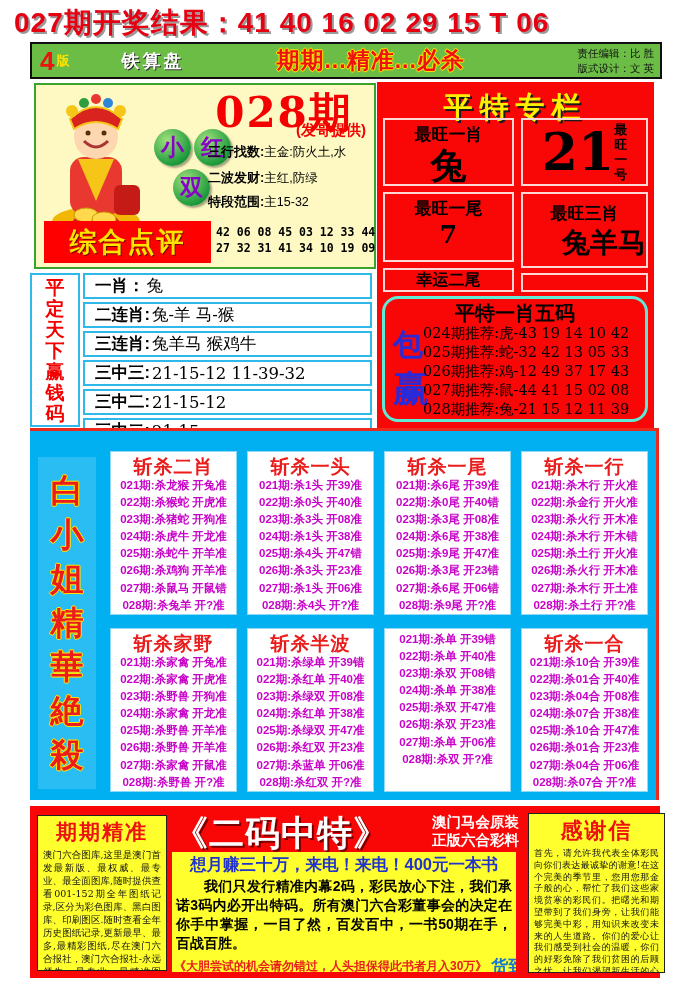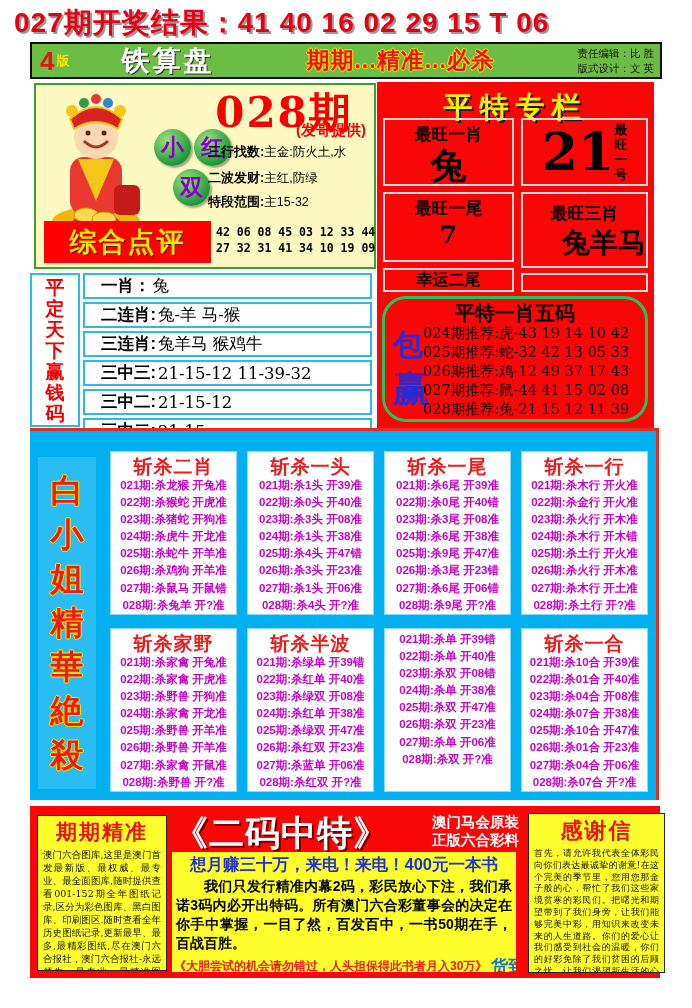--- a/index.html
+++ b/index.html
@@ -6,21 +6,21 @@
   .page{position:relative;width:692px;height:1008px;background:#fff;overflow:hidden;
         font-family:"Liberation Sans","DejaVu Sans",sans-serif;color:#000;}
   .abs{position:absolute;}
   
   .top-result{left:14px;top:4px;font-size:28px;font-weight:bold;color:#e50012;
               text-shadow:2px 2px 0 #9a9a9a;letter-spacing:1px;white-space:nowrap;}
   .banner{left:30px;top:42px;width:632px;height:37px;background:#6cbd45;border:2px solid #101010;
           box-sizing:border-box;display:flex;align-items:center;}
   .ed-num{color:#ee1111;font-weight:bold;font-size:26px;margin-left:8px;line-height:1;}
   .ed-char{color:#ffe400;font-weight:bold;font-size:13px;margin-left:2px;}
-  .paper-name{color:#fff;font-weight:bold;font-size:28px;margin-left:52px;text-shadow:1px 1px 0 #2c2c2c;letter-spacing:3px;}
+  .paper-name{color:#fff;font-weight:bold;font-size:18px;margin-left:52px;text-shadow:1px 1px 0 #2c2c2c;letter-spacing:3px;}
   .slogan{color:#ee1111;font-weight:bold;font-size:23px;margin-left:92px;letter-spacing:1px;
           text-shadow:1px 0 #ffe400,-1px 0 #ffe400,0 1px #ffe400,0 -1px #ffe400;}
   .credits{margin-left:auto;margin-right:6px;font-size:10.5px;line-height:1.35;color:#101010;white-space:nowrap;}
   
   .ltp{left:34px;top:83px;width:342px;height:186px;background:#fef9c3;border:2px solid #3aa32c;box-sizing:border-box;padding-left:43px;}
   .issue{left:158px;top:0;width:180px;text-align:center;font-family:"DejaVu Serif",serif;
          font-weight:bold;font-size:42px;color:#f40000;letter-spacing:2px;}
   .provider{right:8px;top:36px;color:#f40000;font-weight:bold;font-size:15px;}
   .circle{width:37px;height:37px;border-radius:50%;background:radial-gradient(circle at 35% 30%,#9fe07a,#1d9b3c 70%,#0c6b28);
           display:flex;align-items:center;justify-content:center;color:#8b00c8;font-weight:bold;font-size:23px;
@@ -28,34 +28,34 @@
   .tipline{left:172px;font-size:12.5px;white-space:nowrap;}
   .tipline b{font-size:13px;}
   .review{left:8px;top:136px;width:167px;height:42px;background:#fe0000;display:flex;align-items:center;justify-content:center;}
   .review-t{color:#ffe400;font-weight:bold;font-size:27px;letter-spacing:2px;text-shadow:1px 1px 0 #7a0000;}
   .nums{left:180px;top:139px;font-family:"DejaVu Sans Mono",monospace;font-weight:bold;font-size:11.5px;line-height:16px;white-space:nowrap;}
   
   .wtab{left:30px;top:273px;width:342px;height:154px;display:flex;gap:3px;}
   .wside{width:50px;border:2px solid #2fb9ea;box-sizing:border-box;display:flex;flex-direction:column;
          align-items:center;justify-content:center;color:#f40000;font-weight:bold;font-size:19px;line-height:21px;}
   .wrows{flex:1;display:flex;flex-direction:column;gap:3px;}
-  .wrow{flex:1;border:2px solid #2fb9ea;box-sizing:border-box;display:flex;align-items:center;padding-left:16px;
+  .wrow{flex:1;border:2px solid #2fb9ea;box-sizing:border-box;display:flex;align-items:center;padding-left:10px;
         font-size:16.5px;white-space:nowrap;}
   .wrow b{font-size:16.5px;margin-right:2px;}
   .wrow span{font-family:"DejaVu Serif",serif;}
   
   .pp{left:377px;top:82px;width:277px;height:346px;background:#f90606;box-sizing:border-box;}
   .pp-title{left:0;top:6px;width:100%;text-align:center;color:#fff000;font-weight:bold;font-size:29px;
             letter-spacing:7px;text-shadow:2px 2px 0 #1a1a1a;}
   .pbox{border:2px solid #ffd6d6;box-sizing:border-box;color:#000;}
   .pbox .lab{text-align:center;font-weight:bold;font-size:17px;font-family:"DejaVu Serif",serif;margin-top:3px;}
   .pbox .val{text-align:center;font-weight:bold;font-family:"DejaVu Serif",serif;}
   .big21{font-family:"DejaVu Serif",serif;font-weight:bold;font-size:52px;line-height:60px;}
   .vcol{display:flex;flex-direction:column;align-items:center;font-weight:bold;font-size:13px;line-height:15px;}
-  .fcodes{left:5px;top:214px;width:266px;height:126px;border:3px solid #22c55e;border-radius:24px;box-sizing:border-box;}
+  .fcodes{left:5px;top:214px;width:266px;height:126px;border:3px solid #5eead4;border-radius:16px;box-sizing:border-box;}
   .fc-title{text-align:center;font-family:"DejaVu Serif",serif;font-weight:bold;font-size:20px;color:#000;margin-top:1px;}
   .fc-side{position:absolute;left:8px;top:26px;color:#2a2ad8;font-weight:bold;display:flex;flex-direction:column;}
   .fc-side .c1{font-size:30px;line-height:40px;}
   .fc-side .c2{font-size:36px;line-height:48px;}
   .fc-rows{position:absolute;left:38px;top:25px;font-family:"DejaVu Serif",serif;font-size:14.5px;line-height:19px;color:#000;white-space:nowrap;}
   
   .band{left:30px;top:428px;width:629px;height:372px;background:#00b0f0;border-top:3px solid #ea2a1d;
         border-right:3px solid #ea2a1d;box-sizing:border-box;}
   .strip{left:8px;top:26px;width:58px;height:332px;background:#2abdf4;display:flex;flex-direction:column;
          align-items:center;padding-top:12px;box-sizing:border-box;}

